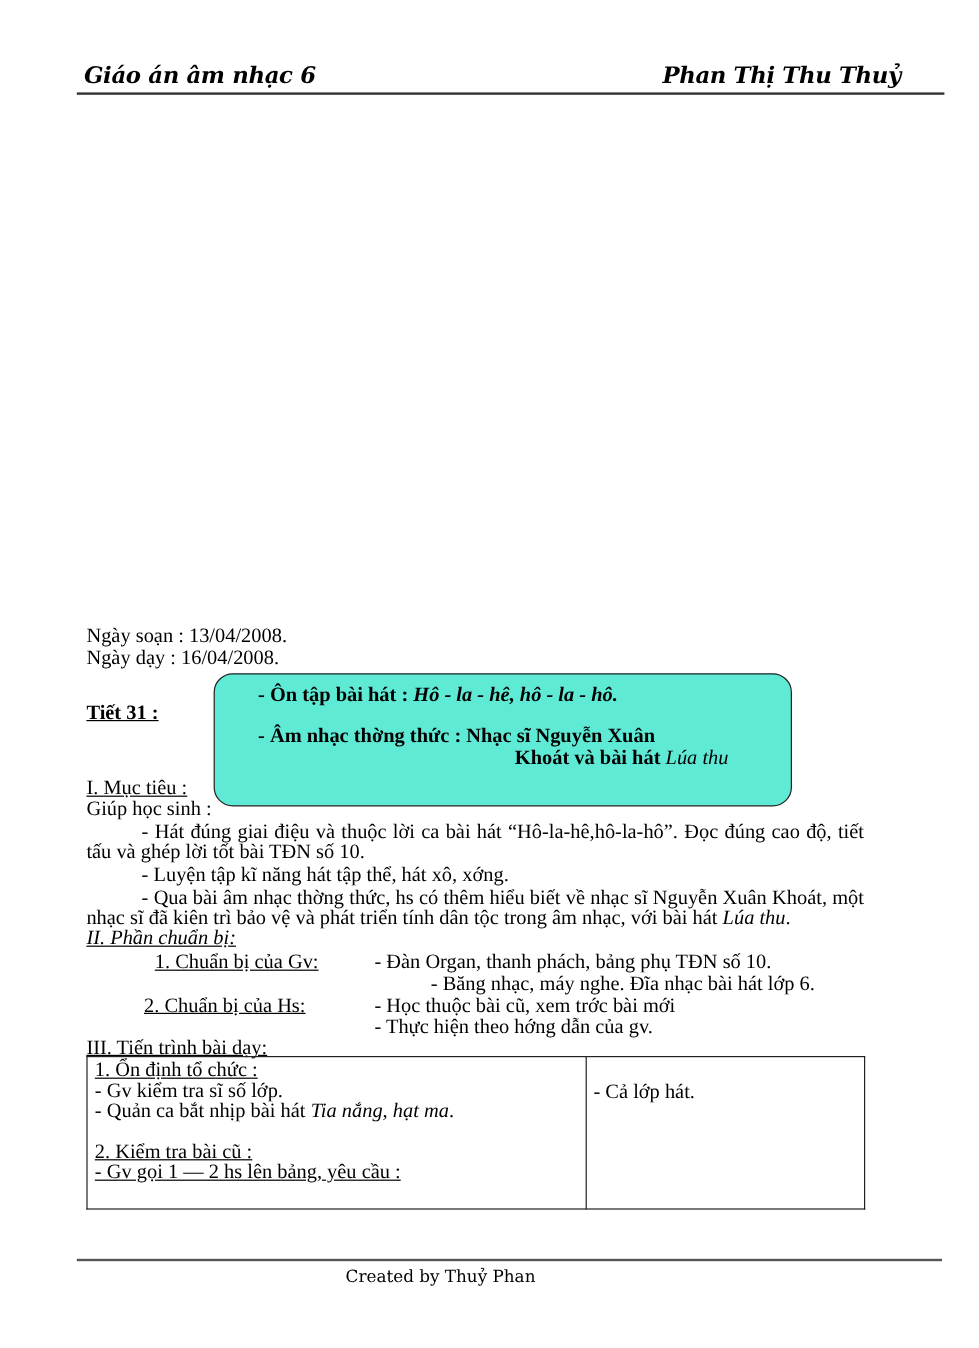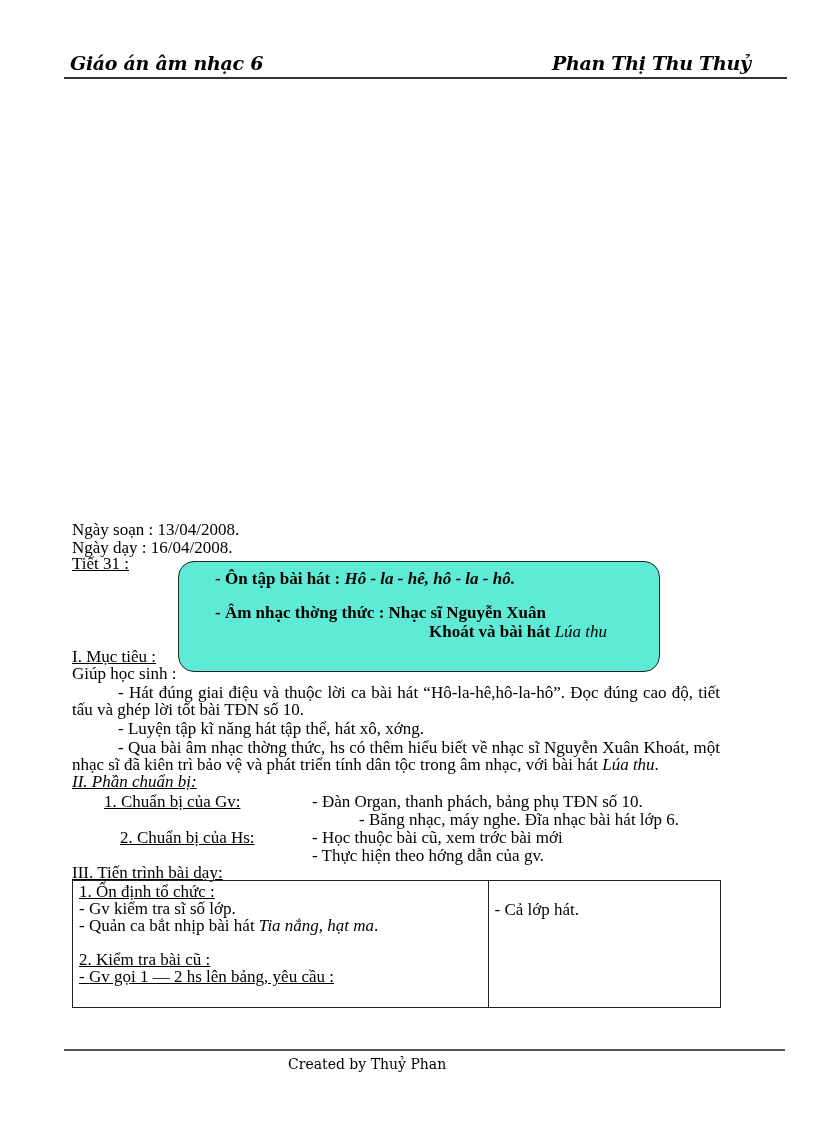--- a/index.html
+++ b/index.html
@@ -9,21 +9,21 @@
       position: absolute; top: 52px; font-family: "DejaVu Serif", serif;
       font-style: italic; font-weight: bold; font-size: 19px; letter-spacing: -0.3px;
     }
     .header-left { left: 70px; }
     .header-right { left: 552px; }
     .header-rule { position: absolute; left: 64px; top: 77px; width: 723px; height: 2px; background: #333; }
     .footer-rule { position: absolute; left: 64px; top: 1049px; width: 721px; height: 2px; background: #555; }
     .footer-text { position: absolute; left: 288px; top: 1056px; font-size: 14px; font-family: "DejaVu Serif", serif; }
     .line { position: absolute; font-size: 17px; line-height: 17px; white-space: nowrap; }
     .u { text-decoration: underline; }
-    .b { font-weight: normal; }
+    .b { font-weight: bold; margin-top: 30px; }
     .i { font-style: italic; }
     .objbox {
       position: absolute; left: 178px; top: 561px; width: 482px; height: 111px;
       background: #5eead4; border: 1.5px solid #222; border-radius: 16px; box-sizing: border-box;
     }
     .objbox .line { font-size: 17px; font-weight: bold; }
     .justify { position: absolute; font-size: 17px; line-height: 17px; text-align: justify; text-align-last: justify; white-space: nowrap; }
     table.lesson {
       position: absolute; left: 72px; top: 880px; width: 649px; height: 128px;
       border-collapse: collapse; font-size: 17px; line-height: 17px;
@@ -61,21 +61,21 @@
   <div class="line" style="left:72px; top:665px;">Giúp học sinh :</div>
   <div class="justify" style="left:72px; top:684px; width:648px; text-indent:46px;">- Hát đúng giai  điệu và thuộc lời ca bài hát “Hô-la-hê,hô-la-hô”.  Đọc đúng cao độ, tiết</div>
   <div class="line" style="left:72px; top:701px;">tấu và ghép lời tốt bài TĐN số 10.</div>
   <div class="line" style="left:118px; top:720px;">- Luyện tập kĩ năng hát tập thể, hát xô, xớng.</div>
   <div class="justify" style="left:72px; top:739px; width:648px; text-indent:46px;">- Qua bài âm nhạc thờng   thức, hs có thêm hiểu biết về nhạc sĩ Nguyễn Xuân Khoát, một</div>
   <div class="line" style="left:72px; top:756px;">
     <span>nhạc sĩ đã kiên trì bảo vệ và phát triển tính dân tộc trong âm nhạc, với bài hát </span><span class="i">Lúa thu</span><span>.</span>
   </div>
 
   <div class="line u" style="left:72px; top:773px;font-style:italic;">II. Phần chuẩn bị:</div>
-  <div class="line u" style="left:104px; top:793px;text-align:right;">1. Chuẩn bị của Gv:</div>
+  <div class="line u" style="left:129px; top:793px;text-align:right;">1. Chuẩn bị của Gv:</div>
   <div class="line" style="left:312px; top:793px;">- Đàn Organ, thanh phách, bảng phụ TĐN số 10.</div>
   <div class="line" style="left:312px; top:811px;margin-left:47px;">- Băng nhạc, máy nghe. Đĩa nhạc bài hát lớp 6.</div>
   <div class="line u" style="left:120px; top:829px;">2. Chuẩn bị của Hs:</div>
   <div class="line" style="left:312px; top:829px;text-align:right;">- Học thuộc bài cũ, xem trớc   bài mới</div>
   <div class="line" style="left:312px; top:847px;">- Thực hiện theo hớng   dẫn của gv.</div>
 
   <div class="line u" style="left:72px; top:864px;text-align:right;">III. Tiến trình bài dạy:</div>
 
   <table class="lesson">
     <colgroup>

